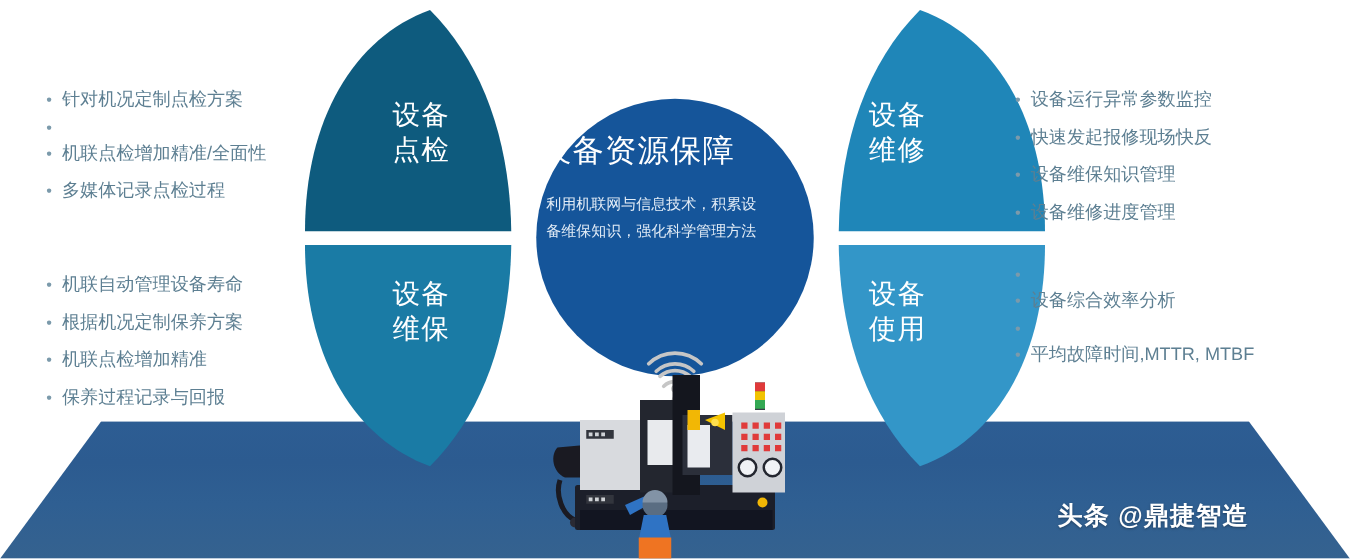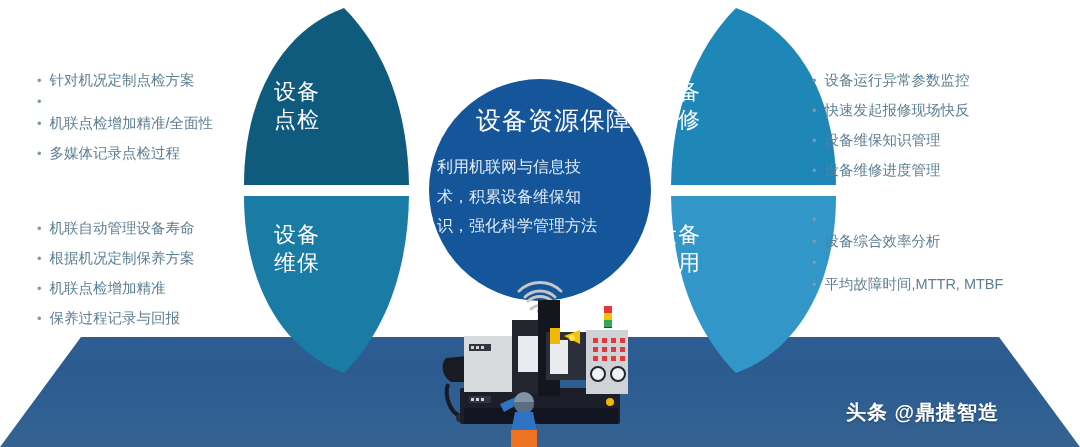--- a/index.html
+++ b/index.html
@@ -31,46 +31,46 @@
     width: 1080px; height: 447px;
   }
 
   
   .petal-label {
     position: absolute;
     color: #ffffff;
     font-size: 22px;
     line-height: 1.28;
     font-weight: 400;
-    text-align: left;
+    text-align: right;
     letter-spacing: 1px;
     white-space: pre-line;
     pointer-events: none;
   }
   .pl-tl { left: 274px; top: 78px;  width: 86px; }
   .pl-bl { left: 274px; top: 221px; width: 86px; }
   .pl-tr { left: 655px; top: 78px;  width: 86px; }
   .pl-br { left: 655px; top: 221px; width: 86px; }
 
   
   .hub-title {
     position: absolute;
     left: 432px; top: 104px;
     width: 200px;
-    text-align: right;
+    text-align: left;
     color: #ffffff;
     font-size: 25px;
     letter-spacing: 1px;
   }
   .hub-desc {
     position: absolute;
     left: 437px; top: 152px;
     width: 172px;
     color: #e2ecf6;
-    font-size: 16px;
+    font-size: 12px;
     line-height: 1.85;
     text-align: left;
   }
 
   
   .bullets {
     position: absolute;
     color: #5d7f92;
     font-size: 14.5px;
     line-height: 2.07;

